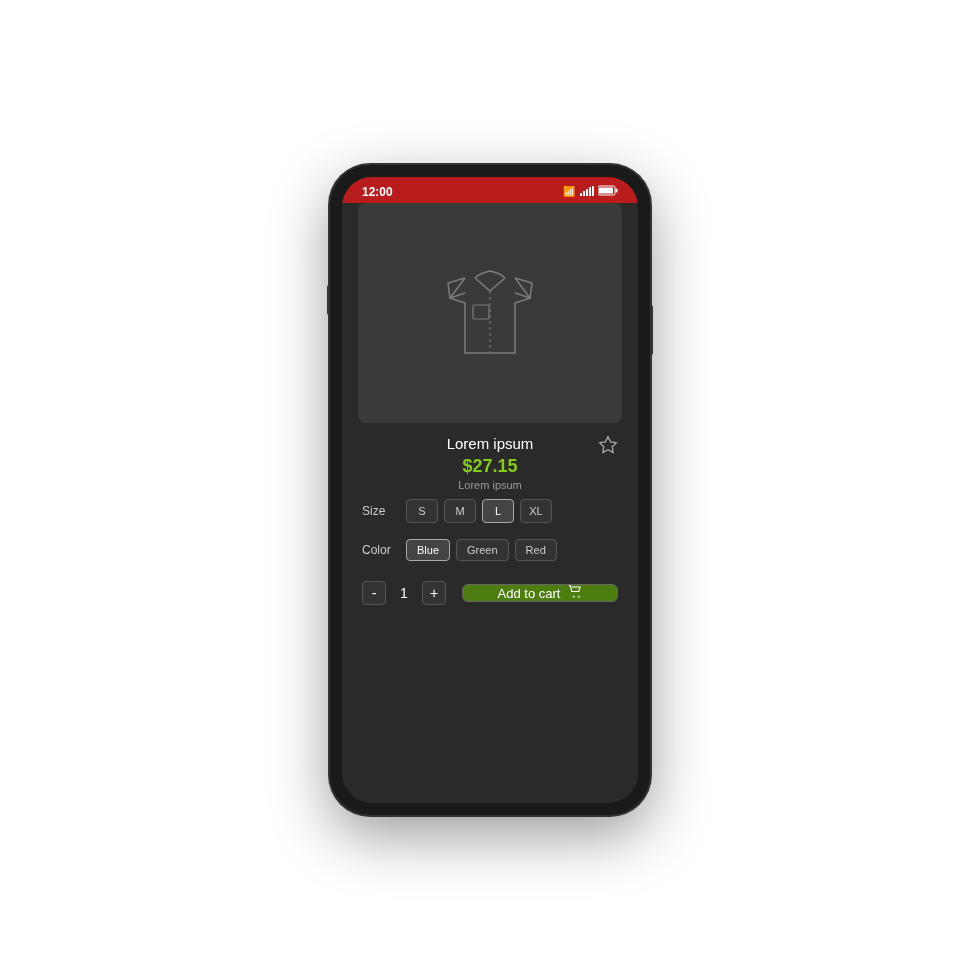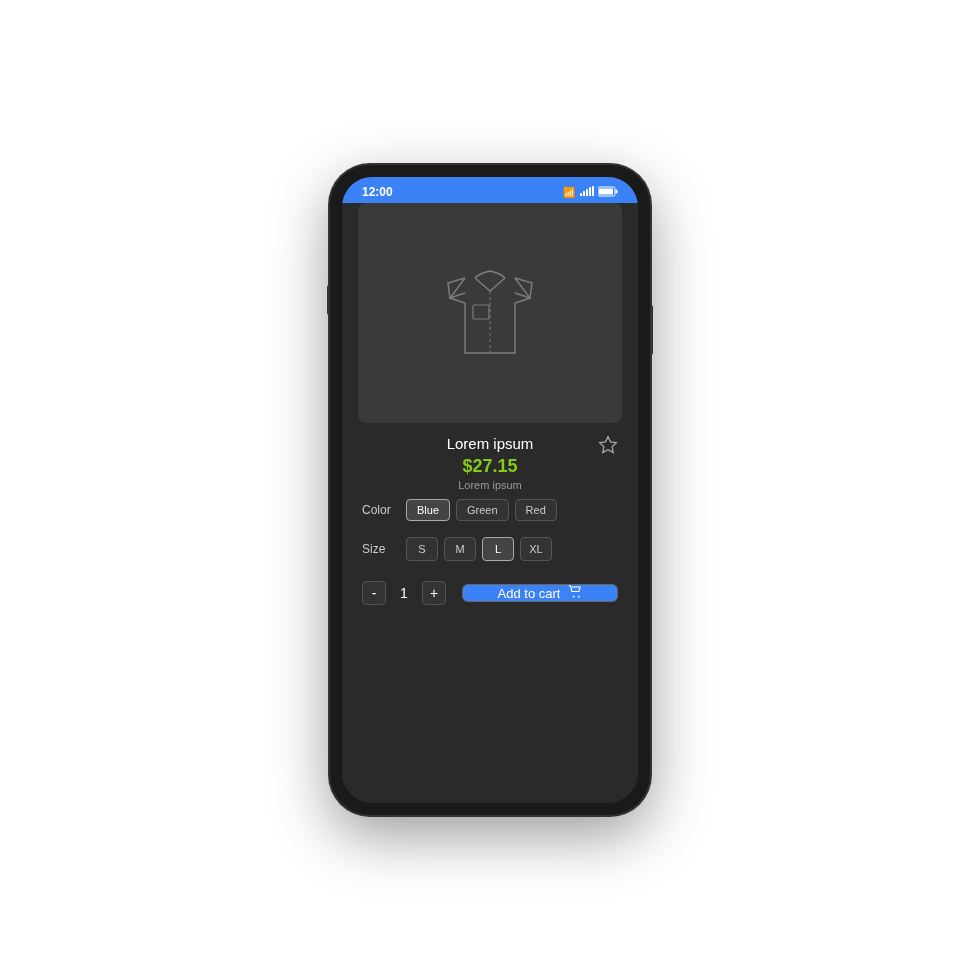--- a/index.html
+++ b/index.html
@@ -29,24 +29,24 @@
       height: 100%;
       background: #2a2a2a;
       border-radius: 30px;
       overflow: hidden;
       display: flex;
       flex-direction: column;
     }
 
     
     .status-bar {
-      background: #3b82f6;
+      background: #b91c1c;
       display: flex;
       justify-content: space-between;
-      align-items: center;
+      align-items: flex-start;
       padding: 8px 20px 4px;
       flex-shrink: 0;
     }
 
     .status-time {
       color: #ffffff;
       font-size: 12px;
       font-weight: 600;
     }
 
@@ -253,21 +253,21 @@
     .qty-value {
       color: #ffffff;
       font-size: 14px;
       min-width: 16px;
       text-align: center;
     }
 
     .add-to-cart-btn {
       flex: 1;
       padding: 0 12px;
-      background: #3b82f6;
+      background: #4d7c0f;
       border: 1px solid #666;
       border-radius: 6px;
       color: #ffffff;
       font-size: 13px;
       cursor: pointer;
       display: flex;
       align-items: center;
       justify-content: center;
       gap: 8px;
     }
@@ -354,35 +354,35 @@
       <span class="product-price">$27.15</span>
       <span class="product-desc">Lorem ipsum</span>
       <button class="favorite-btn">
         <svg width="20" height="20" viewBox="0 0 24 24" fill="none" stroke="#aaaaaa" stroke-width="1.5">
           <polygon points="12,2 15.09,8.26 22,9.27 17,14.14 18.18,21.02 12,17.77 5.82,21.02 7,14.14 2,9.27 8.91,8.26"></polygon>
         </svg>
       </button>
     </div>
 
     <div class="selector-row">
-      <span class="selector-label">Color</span>
-      <div class="color-options">
-        <button class="color-btn selected">Blue</button>
-        <button class="color-btn">Green</button>
-        <button class="color-btn">Red</button>
-      </div>
-    </div>
-
-    <div class="selector-row">
       <span class="selector-label">Size</span>
       <div class="size-options">
         <button class="size-btn">S</button>
         <button class="size-btn">M</button>
         <button class="size-btn selected">L</button>
         <button class="size-btn">XL</button>
+      </div>
+    </div>
+
+    <div class="selector-row">
+      <span class="selector-label">Color</span>
+      <div class="color-options">
+        <button class="color-btn selected">Blue</button>
+        <button class="color-btn">Green</button>
+        <button class="color-btn">Red</button>
       </div>
     </div>
 
     <div class="bottom-bar">
       <div class="quantity-control">
         <button class="qty-btn">-</button>
         <span class="qty-value">1</span>
         <button class="qty-btn">+</button>
       </div>
       <button class="add-to-cart-btn">

